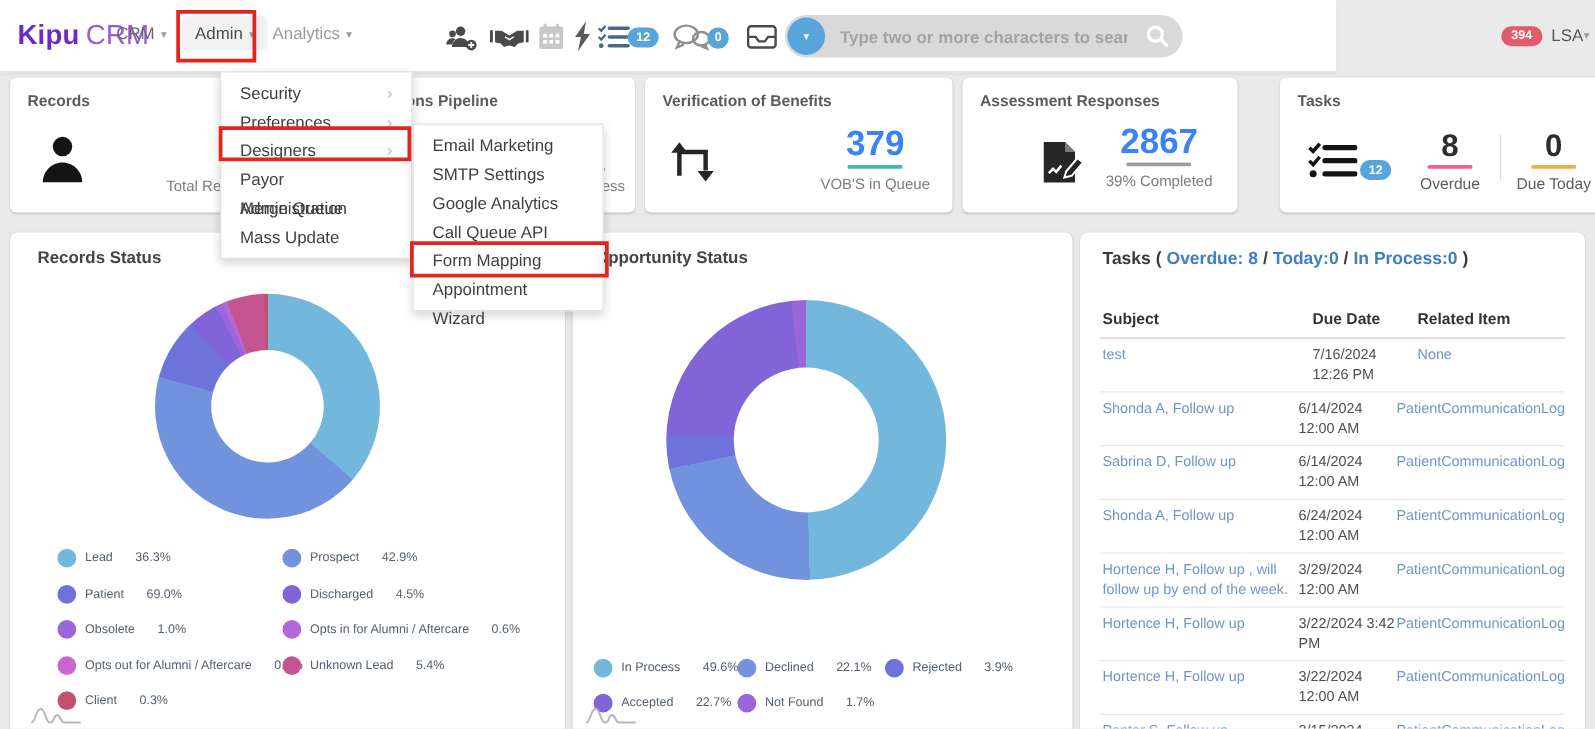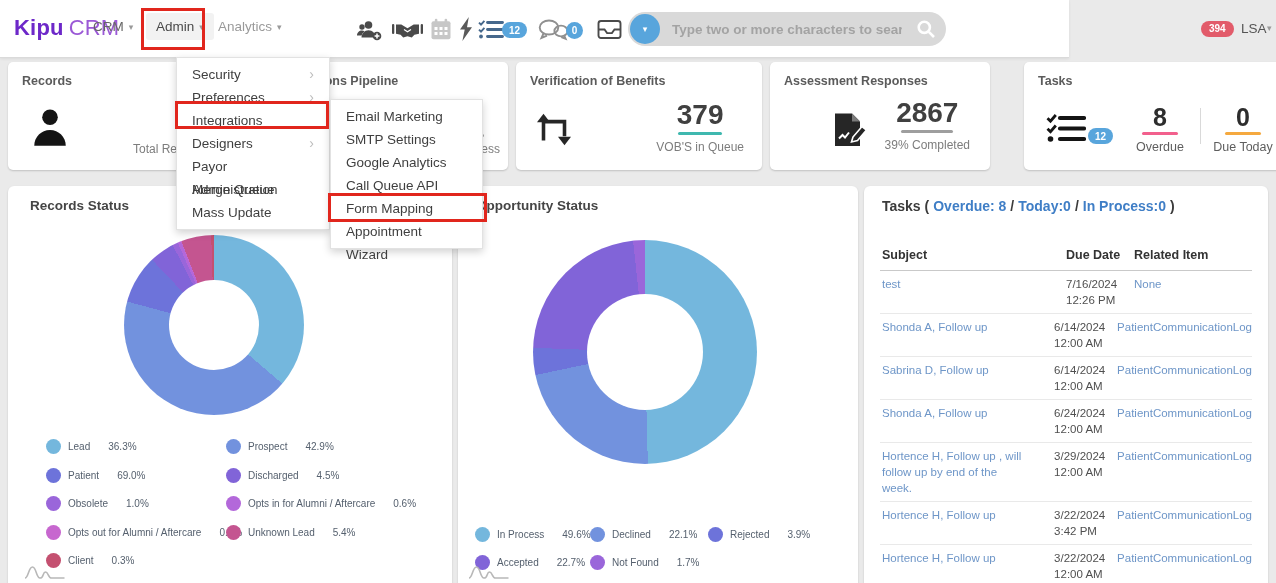--- a/index.html
+++ b/index.html
@@ -35,21 +35,21 @@
                 font-weight:bold; border-radius:9px; padding:3px 8px; line-height:10px; }
   .user-name { position:absolute; left:1241px; top:21px; font-size:13.5px; color:#555; cursor:pointer; }
   .user-caret { position:absolute; left:1267px; top:23px; font-size:9px; color:#9a9a9a; }
 
   
   .card { position:absolute; top:62px; height:108px; background:#fff; border-radius:5px;
           box-shadow:0 1px 2px rgba(0,0,0,.18); z-index:5; }
   .card-title { position:absolute; top:12px; left:14px; font-size:12.5px; font-weight:bold; color:#5b5b5b; }
   .card-caption { font-size:12px; color:#7d7d7d; }
   .metric { position:absolute; text-align:center; }
-  .metric .val { font-size:28px; font-weight:bold; color:#404040; line-height:30px; }
+  .metric .val { font-size:28px; font-weight:bold; color:#3b82f6; line-height:30px; }
   .metric .rule { height:3px; border-radius:2px; margin:2px auto 5px auto; }
   .stat { position:absolute; text-align:center; }
   .stat .val { font-size:25px; font-weight:bold; color:#2d2d2d; line-height:26px; }
   .stat .rule { height:3px; border-radius:2px; margin:2px auto 5px auto; width:36px; }
   .stat .lbl { font-size:12.5px; color:#5e5e5e; }
   .vdiv { position:absolute; width:1px; background:#d9d9d9; }
 
   
   .panel { position:absolute; top:186px; height:420px; background:#fff; border-radius:6px;
            box-shadow:0 1px 2px rgba(0,0,0,.18); z-index:5; }
@@ -64,21 +64,21 @@
 
   
   .tasks-title { position:absolute; left:18px; top:12px; font-size:14px; font-weight:bold; color:#3b3b3b; }
   .tasks-title .lnk { color:#3f7ec6; cursor:pointer; }
   .tasks-title span { margin-right:4px; }
   .ttable { position:absolute; left:16px; top:56px; width:372px; font-size:11.5px; }
   .thead { display:flex; font-weight:bold; color:#333; font-size:12.5px; padding:6px 0 8px 2px;
            border-bottom:1px solid #c9c9c9; }
   .trow { display:flex; padding:5px 0 5px 2px; border-bottom:1px solid #e9e9e9; line-height:16px; }
   .c-subj { width:168px; padding-right:8px; }
-  .c-due  { width:68px; padding-right:1px;margin-left:16px; }
+  .c-due  { width:84px; padding-right:1px; }
   .c-rel  { flex:1; }
   .trow .c-subj, .trow .c-rel { color:#6e96c8; cursor:pointer; }
   .trow .c-due { color:#4f4f4f; }
 
   
   .menu { position:absolute; background:#fff; border:1px solid #e2e2e2; box-shadow:0 3px 8px rgba(0,0,0,.18);
           padding:5px 0; z-index:100; }
   .menu-admin { left:176px; top:57px; width:154px; }
   .menu-sub { left:330px; top:99px; width:153px; }
   .menu-item { height:23px; line-height:23px; padding:0 15px; font-size:13.5px; color:#3f3f3f; cursor:pointer; }
@@ -427,23 +427,20 @@
   <nav class="menu menu-admin">
     <div class="menu-item">
       <span class="chev">›</span>
       <span>Security</span>
     </div>
     <div class="menu-item">
       <span class="chev">›</span>
       <span>Preferences</span>
     </div>
     <div class="menu-item">
-      <span>Integrations</span>
-    </div>
-    <div class="menu-item">
       <span class="chev">›</span>
       <span>Designers</span>
     </div>
     <div class="menu-item">
       <span>Payor Administration</span>
     </div>
     <div class="menu-item">
       <span>Merge Queue</span>
     </div>
     <div class="menu-item">

